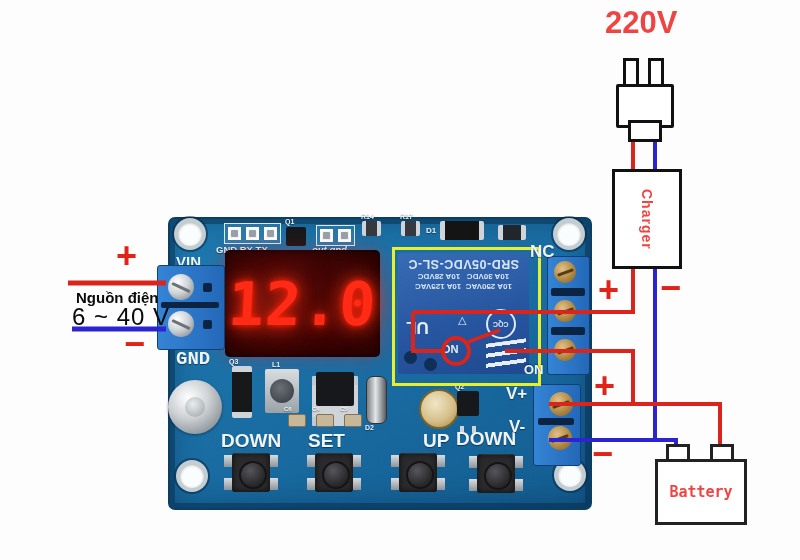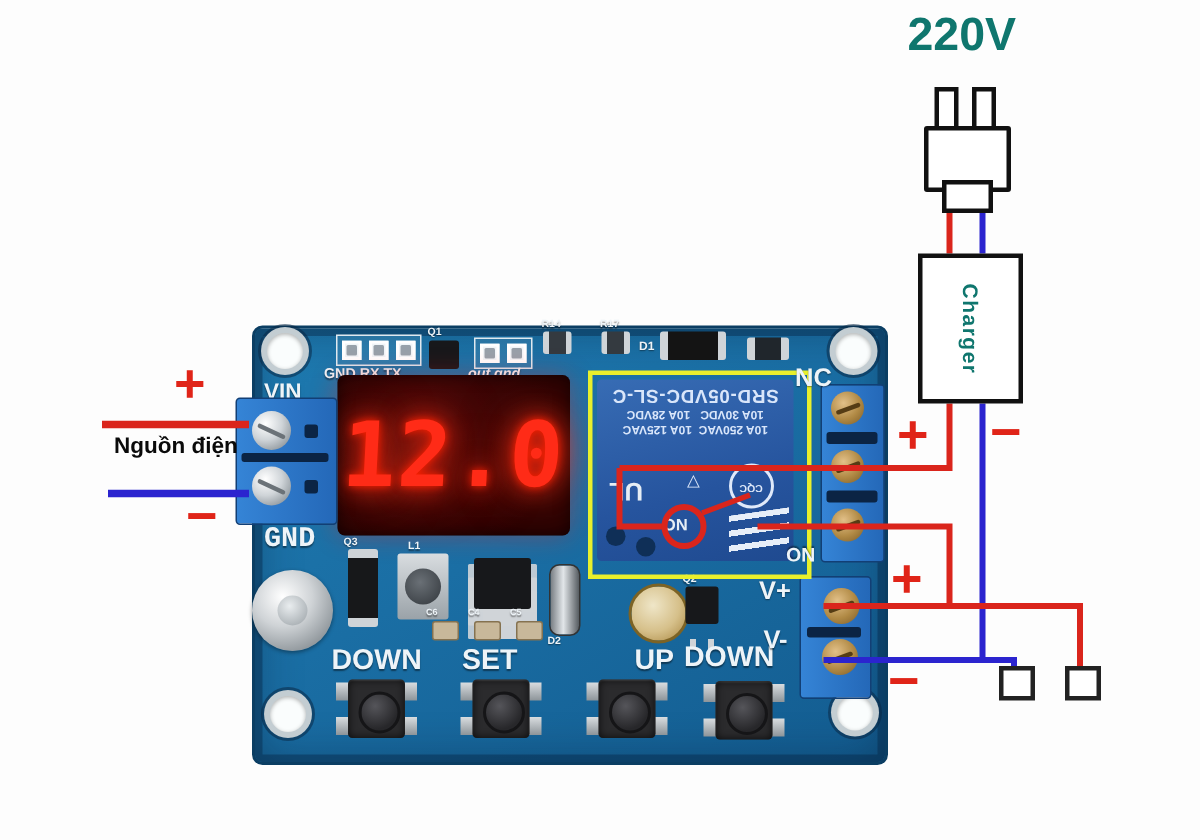--- a/index.html
+++ b/index.html
@@ -70,21 +70,21 @@
         linear-gradient(#d9dde0,#8d9499) no-repeat 0 calc(100% - 4px) / 9px 12px,
         linear-gradient(#d9dde0,#8d9499) no-repeat 100% calc(100% - 4px) / 9px 12px;}
   .btn-body{position:absolute;left:8px;top:2px;right:8px;bottom:2px;background:#2b2b2d;border-radius:3px;
             box-shadow:inset 0 0 6px rgba(0,0,0,.8),inset 0 1px 1px rgba(255,255,255,.18);}
   .btn-cap{position:absolute;left:50%;top:50%;width:24px;height:24px;margin:-12px 0 0 -12px;border-radius:50%;
            background:radial-gradient(circle at 38% 32%,#55555a,#27272a 70%);border:2px solid #151517;}
 
   .btn-label{font-size:19px;}
 
   
-  .red-txt{color:#0f766e;font-weight:bold;}
+  .red-txt{color:#ef4444;font-weight:bold;}
   .blk-box{position:absolute;background:#ffffff;border:3px solid #111111;z-index:6;}
   .sign{font-size:36px;font-weight:bold;color:#e02418;line-height:1;z-index:7;}
   .wires{position:absolute;left:0;top:0;z-index:5;pointer-events:none;}
   .charger-label{writing-mode:vertical-rl;text-orientation:mixed;font-size:14px;letter-spacing:1px;}
   .battery-label{font-family:"DejaVu Sans Mono",monospace;font-size:15px;}
   .blacktxt{color:#0a0a0a;}
 </style>
 </head>
 <body>
 
@@ -218,20 +218,21 @@
     <div class="btn-body"></div>
     <div class="btn-cap"></div>
   </div>
   <div class="btn" style="left:469px;top:452px;">
     <div class="btn-body"></div>
     <div class="btn-cap"></div>
   </div>
 
   <span class="abs sign" style="left:116px;top:238px;">+</span>
   <span class="abs blacktxt" style="left:76px;top:289px;font-size:15px;font-weight:bold;">Nguồn điện</span>
+  <span class="abs blacktxt" style="left:72px;top:303px;font-size:24px;letter-spacing:1px;">6 ~ 40 V</span>
   <span class="abs sign" style="left:124px;top:326px;">−</span>
 
   <svg class="wires" width="800" height="560">
 
     <path d="M72 329 H166" stroke="#2b24cf" stroke-width="5" fill="none"></path>
     <path d="M655 136 V171" stroke="#2b24cf" stroke-width="4" fill="none"></path>
     <path d="M655 261 V441" stroke="#2b24cf" stroke-width="4" fill="none"></path>
     <path d="M549 440 H676 V447" stroke="#2b24cf" stroke-width="4" fill="none"></path>
 
     <path d="M68 283 H166" stroke="#da251c" stroke-width="5" fill="none"></path>
@@ -254,14 +255,17 @@
     <span class="red-txt charger-label">Charger</span>
   </div>
   <span class="abs sign" style="left:598px;top:272px;">+</span>
   <span class="abs sign" style="left:660px;top:270px;">−</span>
 
   <span class="abs sign" style="left:594px;top:368px;">+</span>
   <span class="abs sign" style="left:592px;top:436px;">−</span>
 
   <div class="blk-box" style="left:666px;top:444px;width:18px;height:17px;border-color:#222;"></div>
   <div class="blk-box" style="left:710px;top:444px;width:18px;height:17px;border-color:#222;"></div>
+  <div class="blk-box" style="left:655px;top:459px;width:86px;height:60px;border-color:#222;display:flex;align-items:center;justify-content:center;">
+    <span class="red-txt battery-label">Battery</span>
+  </div>
 
 </div>
 
 </body></html>

